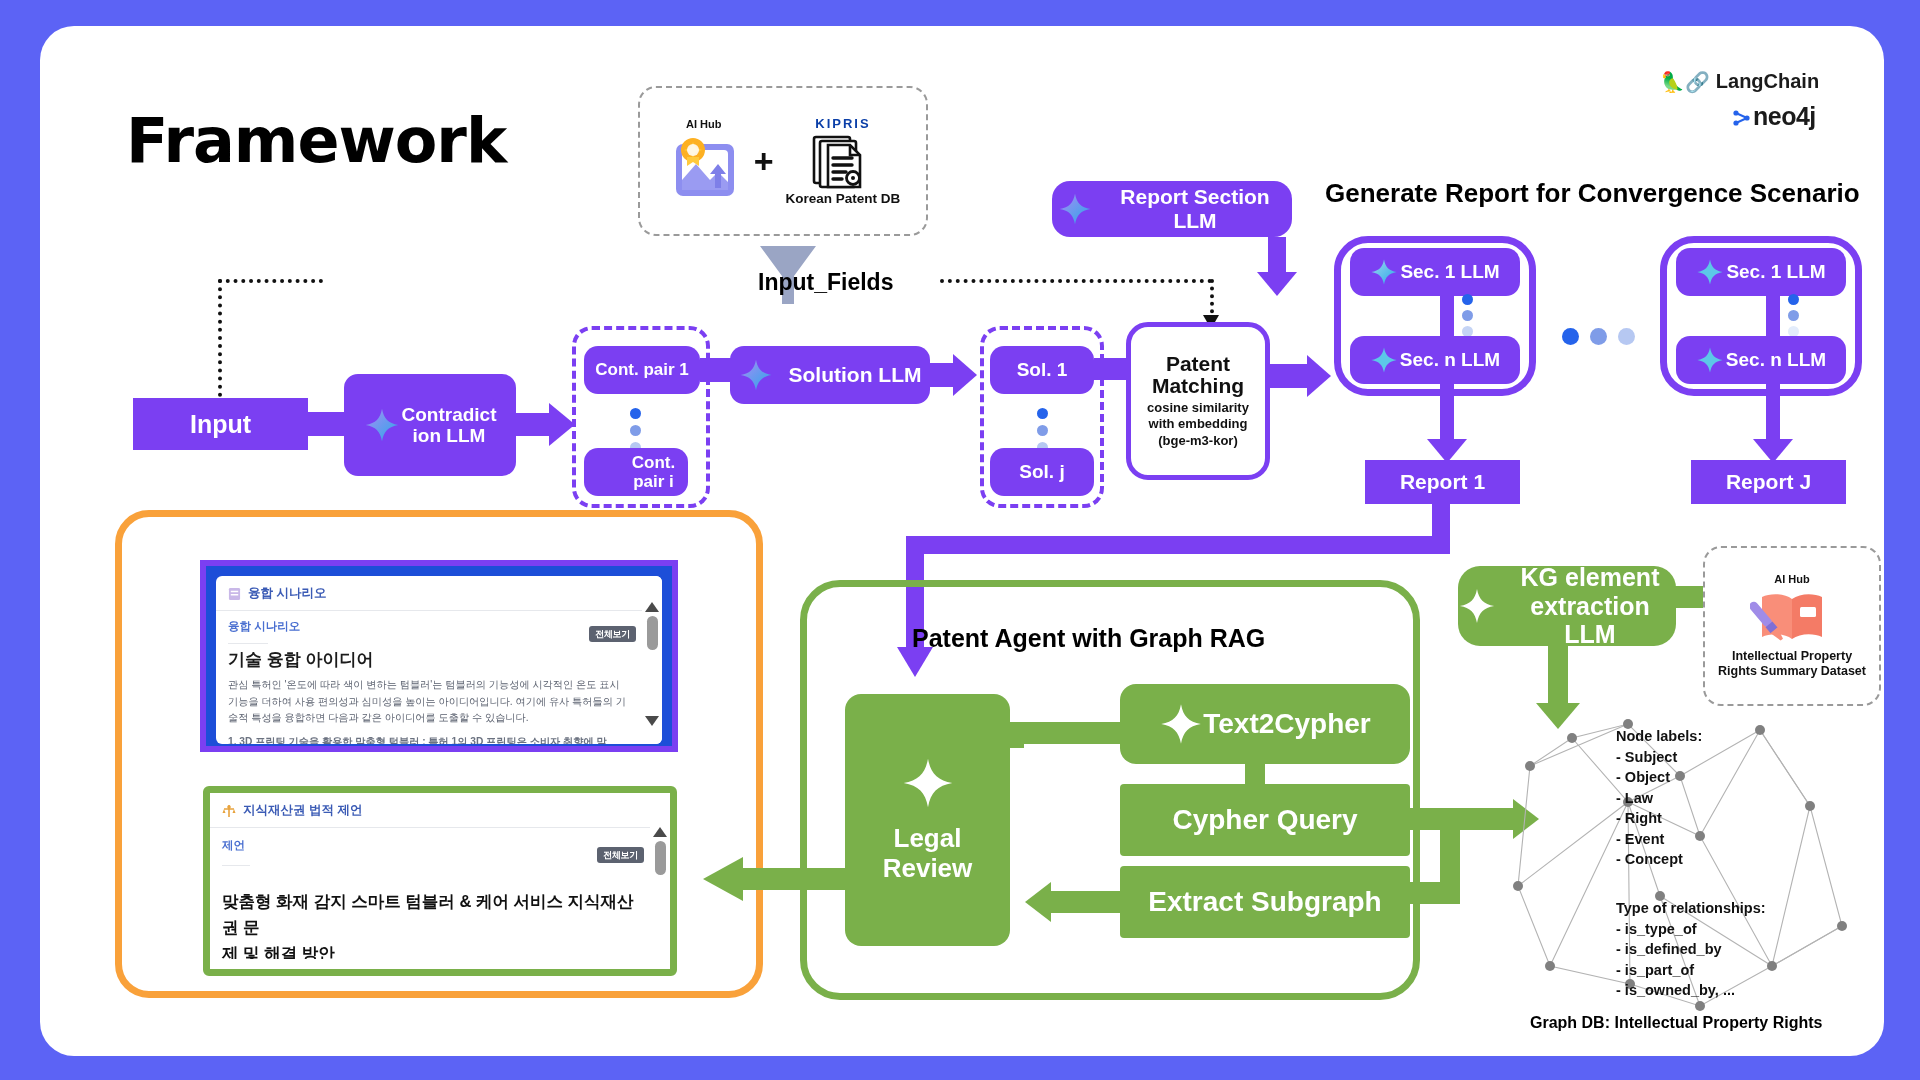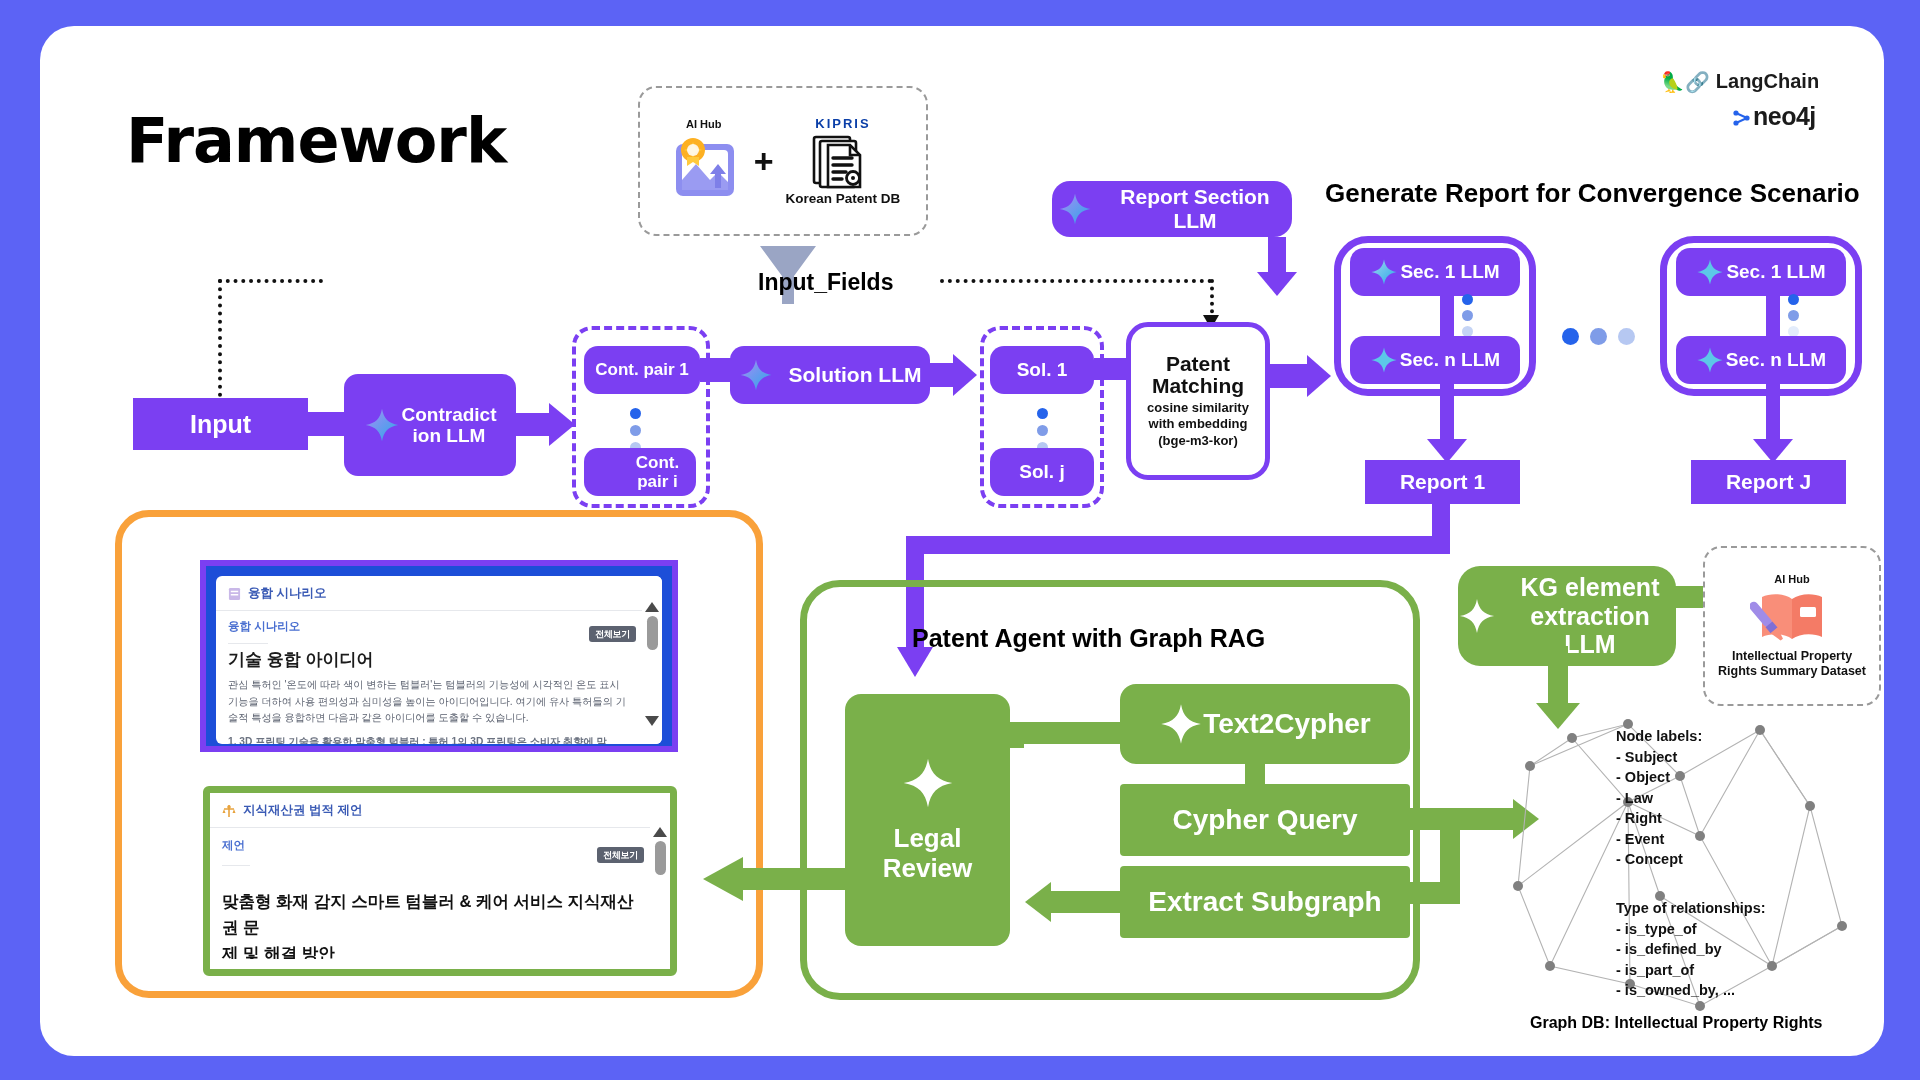--- a/index.html
+++ b/index.html
@@ -205,21 +205,21 @@
     <path d="M1 1 L27 22.5 L1 44 Z" fill="#7B3FF2"></path>
   </svg>
 
   <div class="abs dashbox" style="left:532px; top:300px; width:138px; height:182px;"></div>
   <div class="abs pnode rounded" style="left:544px; top:320px; width:116px; height:48px; font-size:17px;">Cont. pair 1</div>
   <div class="vdots" style="left:590px; top:382px;">
     <i style="background:#2563EB;"></i>
       <i style="background:#7f9ce8;"></i>
       <i style="background:#b6c8f2;"></i>
   </div>
-  <div class="abs pnode rounded" style="left:544px; top:422px; width:112px; height:48px; font-size:17px;padding-left:35px;">Cont. pair i</div>
+  <div class="abs pnode rounded" style="left:544px; top:422px; width:104px; height:48px; font-size:17px;padding-left:35px;">Cont. pair i</div>
 
   <div class="bar p abs" style="left:660px; top:332px; width:38px; height:24px;"></div>
 
   <div class="abs pnode rounded" style="left:690px; top:320px; width:200px; height:58px; font-size:21px; gap:16px;">
     <svg class="spark" width="34" height="34" viewBox="0 0 40 40">
       <defs>
           <linearGradient id="sg3" x1="0" y1="0" x2="1" y2="1">
         <stop offset="0%" stop-color="#a98cf5"></stop>
             <stop offset="100%" stop-color="#2aa7e8"></stop>
           </linearGradient>
@@ -440,21 +440,21 @@
   <div class="bar g abs" style="left:1010px; top:865px; width:72px; height:22px;"></div>
   <svg class="abs" style="left:984px;top:855px;" width="28" height="42">
     <path d="M27 1 L1 21 L27 41 Z" fill="#7AB04A"></path>
   </svg>
 
   <div class="bar g abs" style="left:700px; top:842px; width:108px; height:22px;"></div>
   <svg class="abs" style="left:662px;top:830px;" width="42" height="46">
     <path d="M41 1 L1 23 L41 45 Z" fill="#7AB04A"></path>
   </svg>
 
-  <div class="gnode abs" style="left:1418px; top:540px; width:218px; height:100px; font-size:25px; gap:8px; border-radius:22px;">
+  <div class="gnode abs" style="left:1418px; top:540px; width:218px; height:80px; font-size:25px; gap:8px; border-radius:22px;">
     <svg class="spark" width="38" height="38" viewBox="0 0 40 40">
       <path d="M20 2 C22 13 27 18 38 20 C27 22 22 27 20 38 C18 27 13 22 2 20 C13 18 18 13 20 2 Z" fill="#fff"></path>
     </svg>
     <span style="display:flex;flex-direction:column;">
       <span>KG element</span>
       <span>extraction LLM</span>
     </span>
   </div>
 
   <div class="bar g abs" style="left:1630px; top:560px; width:40px; height:22px;"></div>

